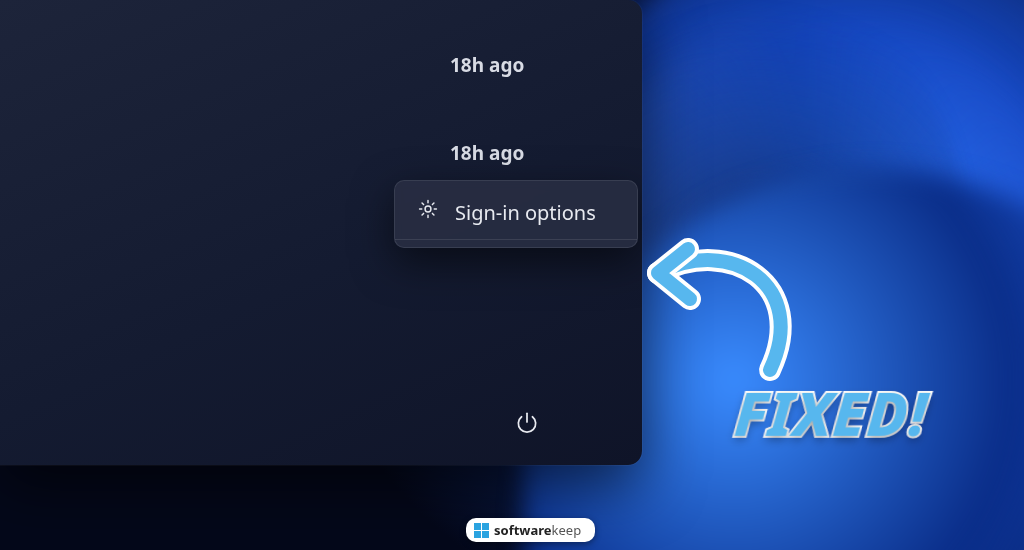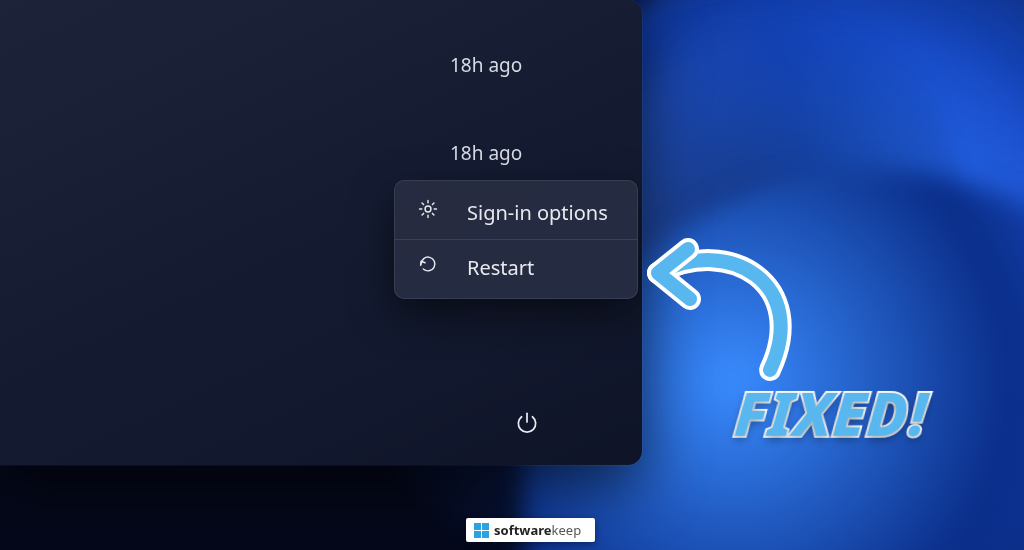--- a/index.html
+++ b/index.html
@@ -64,42 +64,42 @@
     border-bottom-right-radius: 14px;
     box-shadow: 0 0 0 1px rgba(255,255,255,0.04), 0 20px 60px rgba(0,0,0,0.6);
     overflow: hidden;
   }
 
   .recent-time {
     position: absolute;
     left: 450px;
     color: #d8dbe4;
     font-size: 19px;
-    font-weight: 400;
+    font-weight: 700;
   }
   .recent-time.t1 { top: 52px; }
   .recent-time.t2 { top: 140px; }
 
   
   .power-menu {
     position: absolute;
     left: 394px;
     top: 180px;
     width: 242px;
     background: rgba(40,46,66,0.9);
     border: 1px solid rgba(255,255,255,0.09);
     border-radius: 10px;
     box-shadow: 0 14px 40px rgba(0,0,0,0.55);
     padding: 4px 0;
     backdrop-filter: blur(4px);
   }
   .menu-item {
     display: flex;
     align-items: center;
-    gap: 28px;
+    gap: 16px;
     padding: 10px 18px 10px 16px;
     color: #e8eaf0;
     font-size: 20px;
     font-weight: 400;
     cursor: pointer;
     margin: 3px 6px;
     border-radius: 6px;
   }
   .menu-item.highlight {
     background: rgba(255,255,255,0.08);
@@ -189,21 +189,21 @@
 
   
   .brand-pill {
     position: absolute;
     left: 466px;
     top: 518px;
     display: flex;
     align-items: center;
     gap: 5px;
     background: #fff;
-    border-radius: 2px;
+    border-radius: 10px;
     padding: 3px 14px 3px 8px;
     box-shadow: 0 2px 6px rgba(0,0,0,0.4);
     font-size: 13px;
     color: #555;
   }
   .brand-logo {
     display: grid;
     grid-template-columns: 7px 7px;
     grid-template-rows: 7px 7px;
     gap: 1px;
@@ -234,29 +234,20 @@
           <path d="M12 2.8v2.4M12 18.8v2.4M21.2 12h-2.4M5.2 12H2.8M18.5 5.5l-1.7 1.7M7.2 16.8l-1.7 1.7M18.5 18.5l-1.7-1.7M7.2 7.2 5.5 5.5"></path>
         </svg>
       </span>
       <span>Sign-in options</span>
     </div>
 
     <div class="menu-sep"></div>
 
 
 
-    <div class="menu-item">
-      <span>
-        <svg viewBox="0 0 24 24">
-          <path d="M4.5 12a7.5 7.5 0 1 1 2.4 5.5"></path>
-          <path d="M4 13.5 4.5 9l4.3 1.6"></path>
-        </svg>
-      </span>
-      <span>Restart</span>
-    </div>
 
   </div>
 
   <div class="bottom-bar">
     <div class="power-btn">
       <span>
         <svg viewBox="0 0 24 24">
           <path d="M12 3v8"></path>
           <path d="M7 6.2a8 8 0 1 0 10 0"></path>
         </svg>

